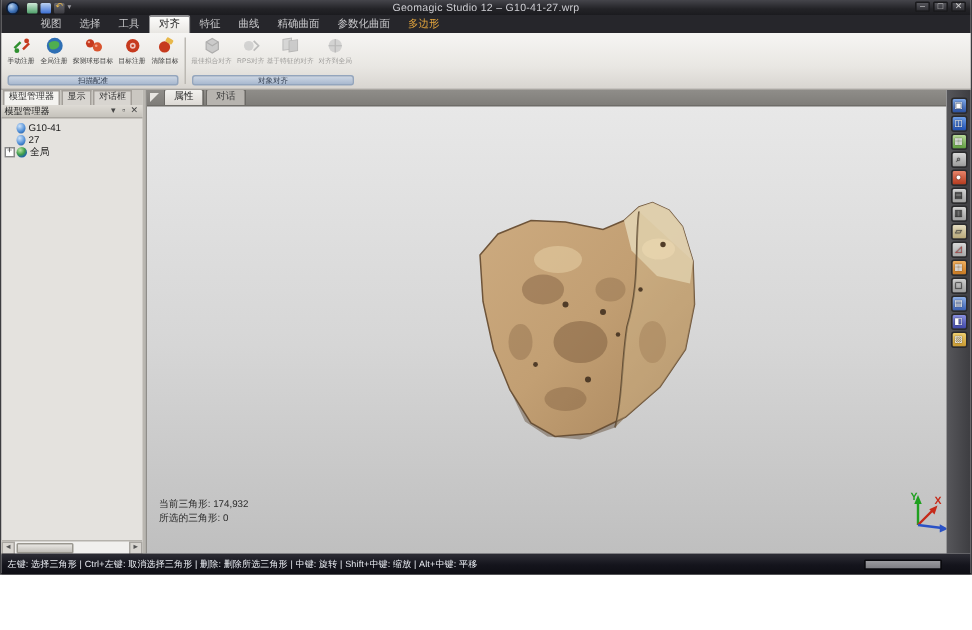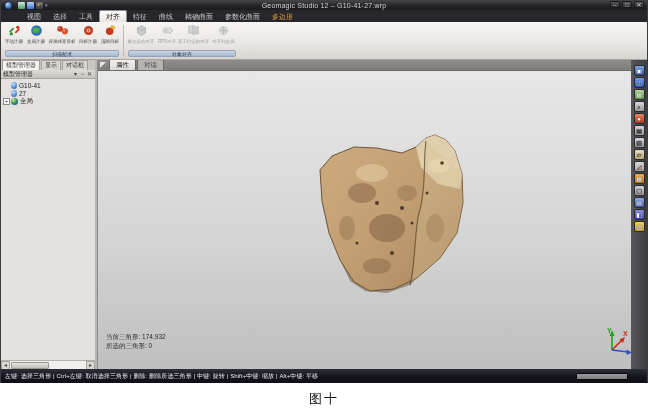--- a/index.html
+++ b/index.html
@@ -315,14 +315,13 @@
         <span class="rti" style="background:linear-gradient(#f0d070,#c89830);">▨</span>
       </div>
     </div>
 
     <div class="statusbar">
       <span class="statustext">左键: 选择三角形 | Ctrl+左键: 取消选择三角形 | 删除: 删除所选三角形 | 中键: 旋转 | Shift+中键: 缩放 | Alt+中键: 平移</span>
       <span class="statusinset"></span>
     </div>
   </div>
 
-  <div class="caption">图十</div>
 </div>
 
 </body></html>

